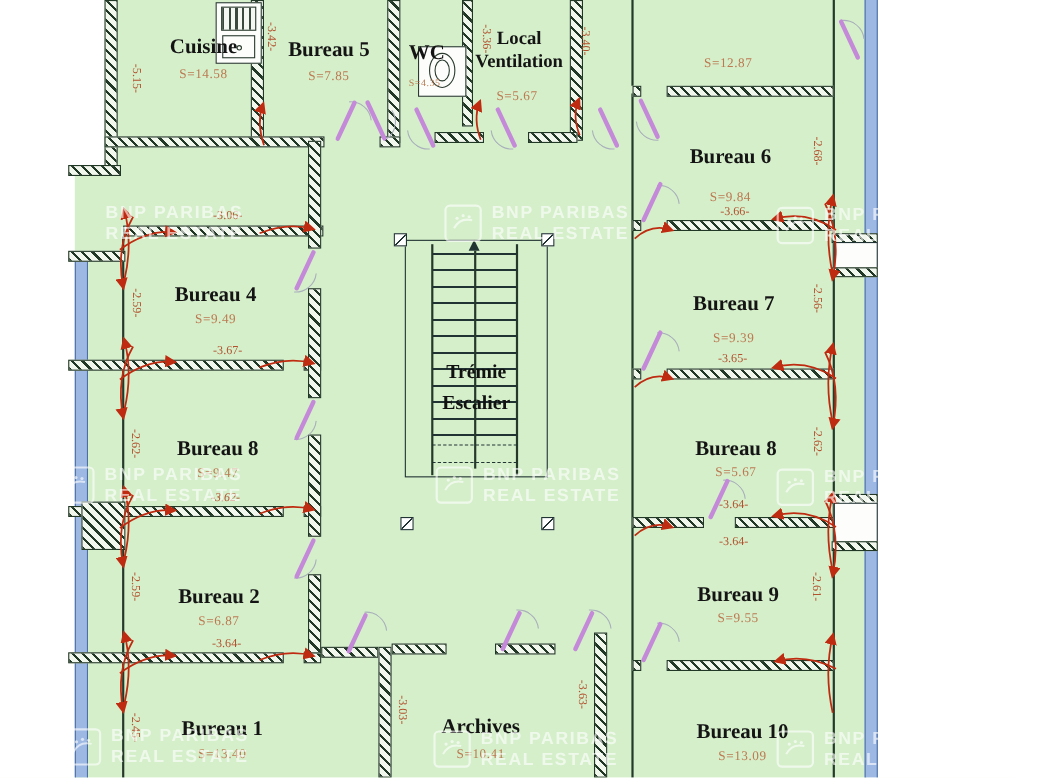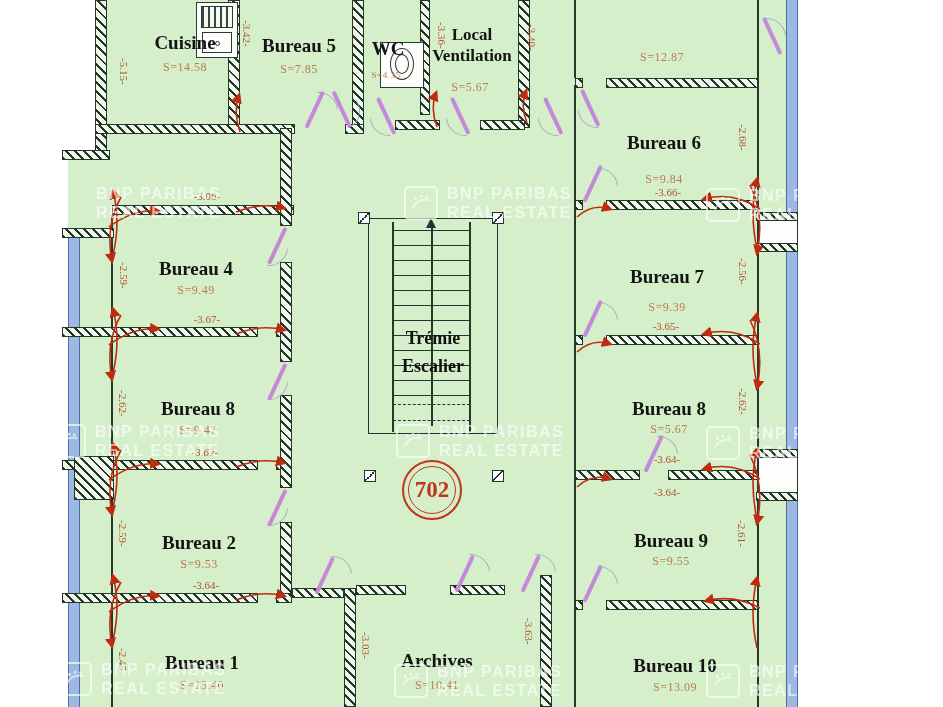--- a/index.html
+++ b/index.html
@@ -124,23 +124,20 @@
   <div class="pline" style="left:431px;top:228px;width:1.5px;height:198px;z-index:22;"></div>
   <div style="position:absolute;left:426px;top:218px;width:0;height:0;z-index:22;
        border-left:5.5px solid transparent;border-right:5.5px solid transparent;border-bottom:10px solid #233;"></div>
   <div class="col" style="left:358px;top:212px;"></div>
   <div class="col" style="left:492px;top:212px;"></div>
   <div class="col" style="left:364px;top:470px;"></div>
   <div class="col" style="left:492px;top:470px;"></div>
   <div class="stairlab" style="left:433px;top:328px;">Trémie</div>
   <div class="stairlab" style="left:433px;top:356px;">Escalier</div>
 
-  <div class="badge" style="left:402px;top:460px;">
-    <div class="inner">702</div>
-  </div>
 
   <div class="arc" style="left:300px;top:92px;transform:rotate(40deg);"></div>
   <div class="arc" style="left:322px;top:92px;transform:rotate(100deg);"></div>
   <div class="arc" style="left:370px;top:98px;transform:rotate(-140deg);"></div>
   <div class="arc" style="left:446px;top:98px;transform:rotate(-140deg);"></div>
   <div class="arc" style="left:538px;top:98px;transform:rotate(-140deg);"></div>
   <div class="arc" style="left:578px;top:90px;transform:rotate(-140deg);"></div>
   <div class="arc" style="left:580px;top:168px;transform:rotate(40deg);"></div>
   <div class="arc" style="left:580px;top:302px;transform:rotate(40deg);"></div>
   <div class="arc" style="left:640px;top:436px;transform:rotate(40deg);"></div>
@@ -188,21 +185,21 @@
   <div class="rarea" style="left:669px;top:422px;">S=5.67</div>
   <div class="rname" style="left:671px;top:530px;">Bureau 9</div>
   <div class="rarea" style="left:671px;top:554px;">S=9.55</div>
   <div class="rname" style="left:675px;top:655px;">Bureau 10</div>
   <div class="rarea" style="left:675px;top:680px;">S=13.09</div>
   <div class="rname" style="left:196px;top:258px;">Bureau 4</div>
   <div class="rarea" style="left:196px;top:283px;">S=9.49</div>
   <div class="rname" style="left:198px;top:398px;">Bureau 8</div>
   <div class="rarea" style="left:198px;top:423px;">S=9.47</div>
   <div class="rname" style="left:199px;top:532px;">Bureau 2</div>
-  <div class="rarea" style="left:199px;top:557px;">S=9.53</div>
+  <div class="rarea" style="left:199px;top:557px;">S=6.87</div>
   <div class="rname" style="left:202px;top:652px;">Bureau 1</div>
   <div class="rarea" style="left:202px;top:678px;">S=13.40</div>
   <div class="rname" style="left:437px;top:650px;">Archives</div>
   <div class="rarea" style="left:437px;top:678px;">S=10.41</div>
 
   <div class="dimv" style="left:118px;top:58px;">-5.15-</div>
   <div class="dimv" style="left:241px;top:20px;">-3.42-</div>
   <div class="dimv" style="left:436px;top:22px;">-3.36-</div>
   <div class="dimv" style="left:526px;top:24px;">-3.40-</div>
   <div class="dimh" style="left:207px;top:190px;">-3.06-</div>

